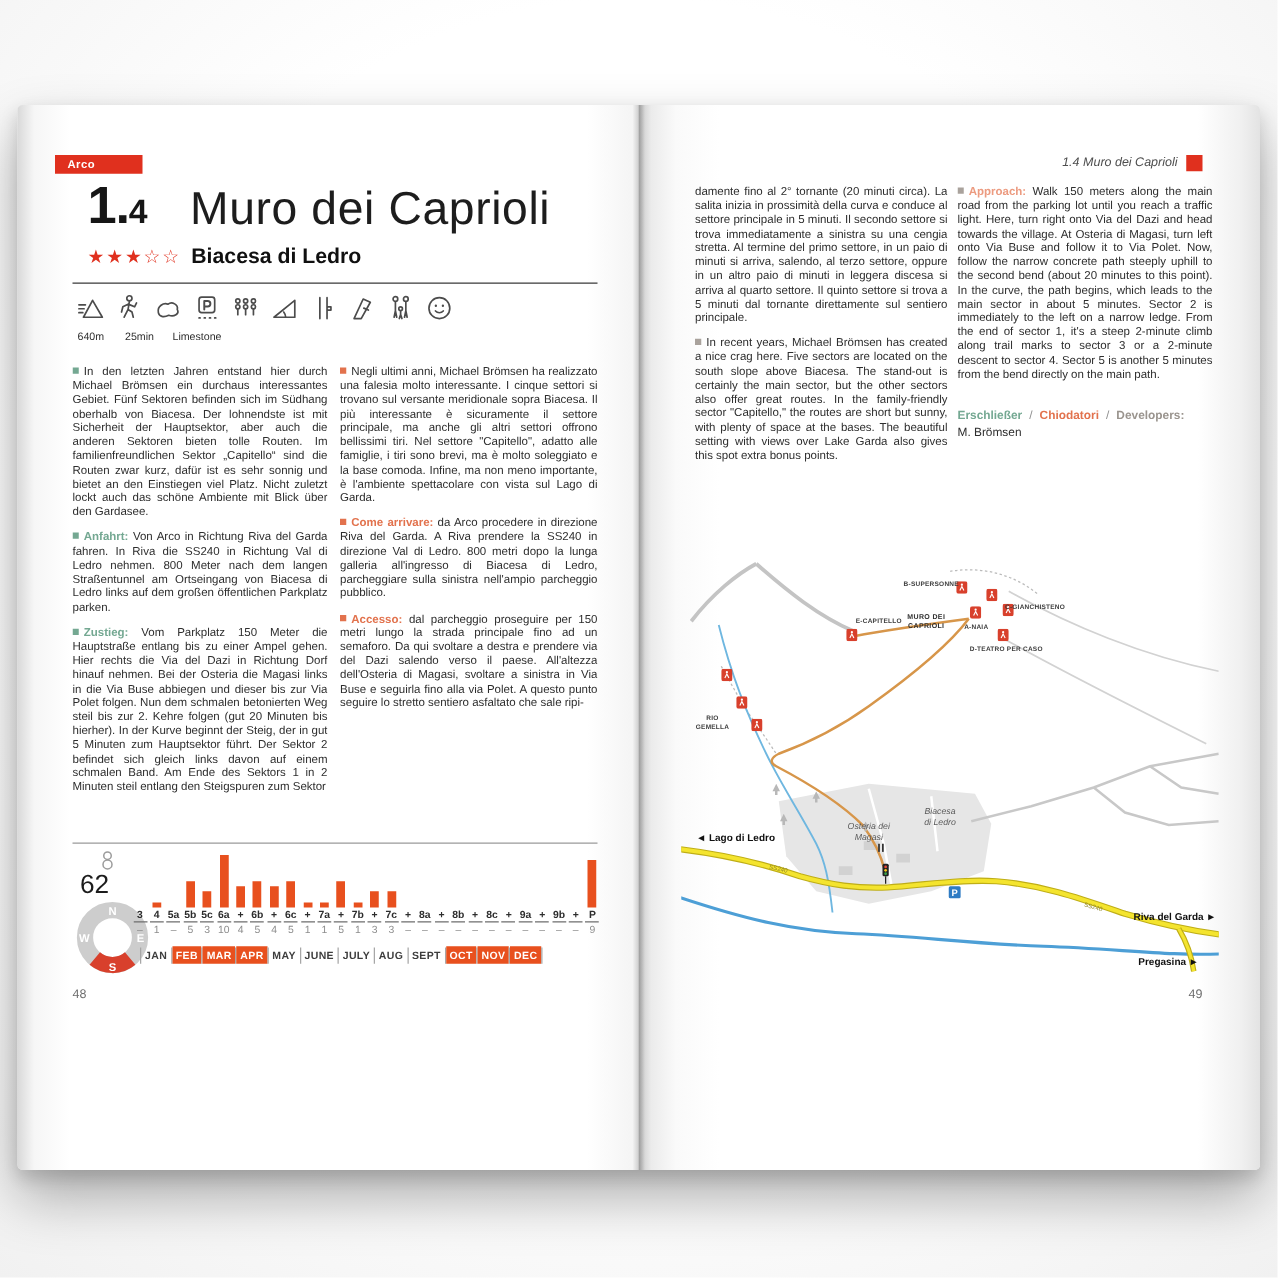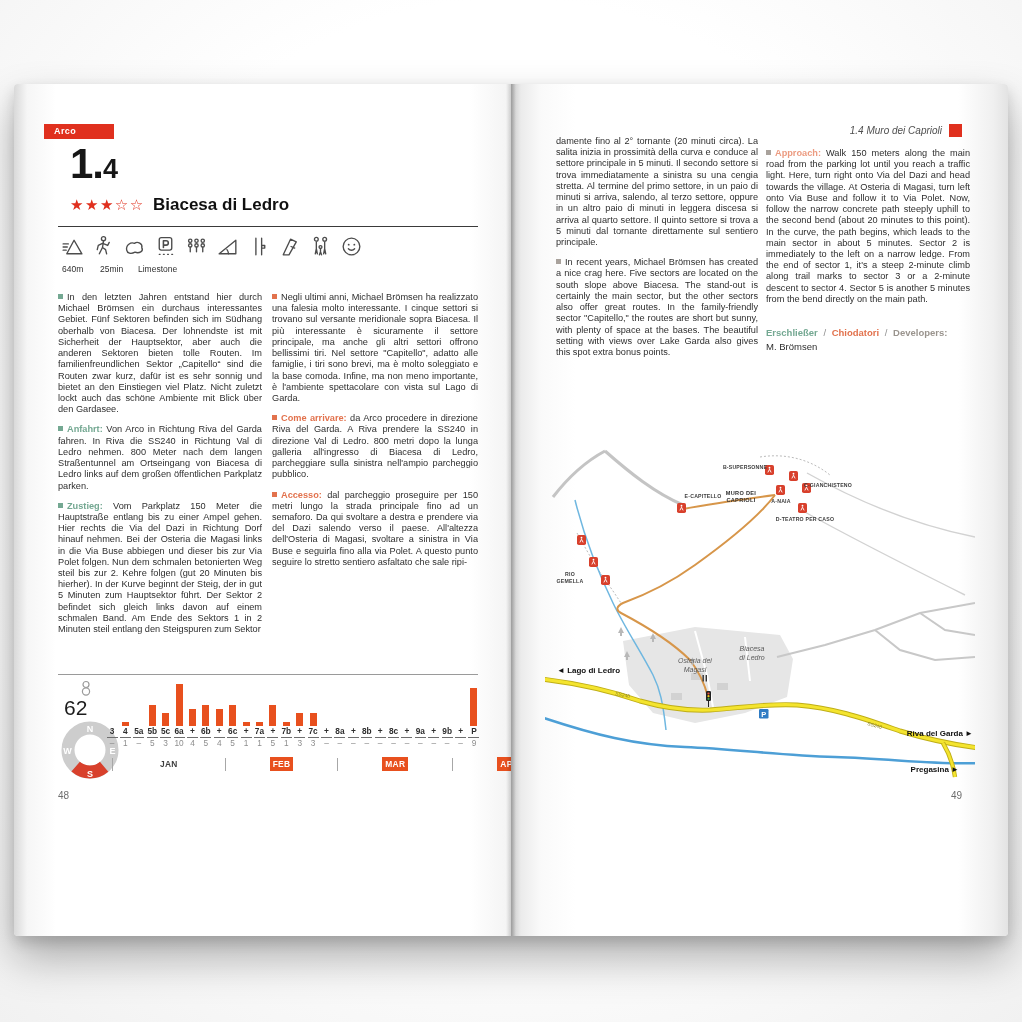--- a/index.html
+++ b/index.html
@@ -51,21 +51,21 @@
   .devname{font-size:9.5px;color:#2e2e2e;margin-top:3px;}
 
   .routes-num{left:50px;top:612px;width:44px;text-align:left;font-size:21px;font-weight:normal;color:#1c1c1c;}
   .gcols{left:92px;top:598px;width:374px;height:72px;display:flex;justify-content:space-between;}
   .gcol{width:12px;display:flex;flex-direction:column;align-items:center;}
   .gbarw{height:44px;width:100%;display:flex;align-items:flex-end;justify-content:center;}
   .gbar{width:7px;background:#e8501e;}
   .glab{font-size:8.3px;font-weight:bold;color:#2d2d2d;line-height:9px;margin-top:1px;}
   .gline{width:11px;border-top:1px solid #6e6e6e;margin:1px 0;}
   .gcnt{font-size:8.3px;color:#8d8d8d;line-height:9px;}
-  .months{left:98px;top:671px;width:309px;height:18px;display:flex;align-items:center;gap:44px;}
+  .months{left:98px;top:671px;width:309px;height:18px;display:flex;align-items:center;}
   .msep{width:1px;height:13px;background:#a7a7a7;flex:none;}
   .mcell{flex:1;display:flex;justify-content:center;}
   .mlab{font-size:8.4px;font-weight:bold;color:#3d3d3d;padding:2px 3px;letter-spacing:.3px;}
   .mlab.active{background:#e8501e;color:#fff;}
 
   .pagenum{font-size:10px;color:#6d6d6d;}
 
   .map text{font-family:"Liberation Sans",sans-serif;}
   .sec-lab{font-size:5.2px;font-weight:bold;fill:#3c3c3c;letter-spacing:.2px;}
   .area-lab{font-size:5.6px;font-weight:bold;fill:#2f2f2f;letter-spacing:.3px;}
@@ -79,20 +79,21 @@
 <div class="book">
 
   <div class="page left">
     <div class="abs tab"><span>Arco</span></div>
 
     <div class="abs title-num">
       <span class="num-big">1.</span>
         <span class="num-small">4</span>
     </div>
     <div class="abs stars" id="stars"><span>★</span><span>★</span><span>★</span><span>☆</span><span>☆</span></div>
+    <div class="abs crag-name">Muro dei Caprioli</div>
     <div class="abs crag-sub">Biacesa di Ledro</div>
     <div class="abs rule1"></div>
 
     <div class="abs iconrow">
       <svg viewBox="0 0 24 24">
           <path d="M13.5 6 L21 19 H6.5 Z"></path>
           <path d="M3 9.5h5M3 12.5h4M3 15.5h3"></path>
         </svg>
       <svg viewBox="0 0 24 24">
           <circle cx="12" cy="4.5" r="2"></circle>
@@ -448,21 +449,21 @@
         <div class="msep"></div>
       </div>
 
     <div class="abs pagenum" style="left:44px;top:706px;">48</div>
   </div>
 
   <div class="page right">
     <div class="abs rp-head">1.4 Muro dei Caprioli</div>
     <div class="abs rp-sq"></div>
 
-    <div class="abs col" id="rcol1" style="left:45px;top:52px;width:202px;height:330px;">
+    <div class="abs col" id="rcol1" style="left:45px;top:64px;width:202px;height:330px;">
         <p class="para">damente fino al 2° tornante (20 minuti circa). La salita inizia in prossimità della curva e conduce al settore principale in 5 minuti. Il secondo settore si trova immediatamente a sinistra su una cengia stretta. Al termine del primo settore, in un paio di minuti si arriva, salendo, al terzo settore, oppure in un altro paio di minuti in leggera discesa si arriva al quarto settore. Il quinto settore si trova a 5 minuti dal tornante direttamente sul sentiero principale.</p>
         <p class="para"><span class="bullet en"></span>In recent years, Michael Brömsen has created a nice crag here. Five sectors are located on the south slope above Biacesa. The stand-out is certainly the main sector, but the other sectors also offer great routes. In the family-friendly sector "Capitello," the routes are short but sunny, with plenty of space at the bases. The beautiful setting with views over Lake Garda also gives this spot extra bonus points.</p>
       </div>
     <div class="abs col" id="rcol2" style="left:255px;top:64px;width:204px;height:380px;">
         <p class="para"><span class="bullet en"></span><span class="ph en">Approach: </span>Walk 150 meters along the main road from the parking lot until you reach a traffic light. Here, turn right onto Via del Dazi and head towards the village. At Osteria di Magasi, turn left onto Via Buse and follow it to Via Polet. Now, follow the narrow concrete path steeply uphill to the second bend (about 20 minutes to this point). In the curve, the path begins, which leads to the main sector in about 5 minutes. Sector 2 is immediately to the left on a narrow ledge. From the end of sector 1, it's a steep 2-minute climb along trail marks to sector 3 or a 2-minute descent to sector 4. Sector 5 is another 5 minutes from the bend directly on the main path.</p>
         <div class="devblock">
           <div class="devline"><span class="dev-de">Erschließer</span><span class="sep"> / </span><span class="dev-it">Chiodatori</span><span class="sep"> / </span><span class="dev-en">Developers:</span></div>
           <div class="devname">M. Brömsen</div>
         </div>
       </div>

